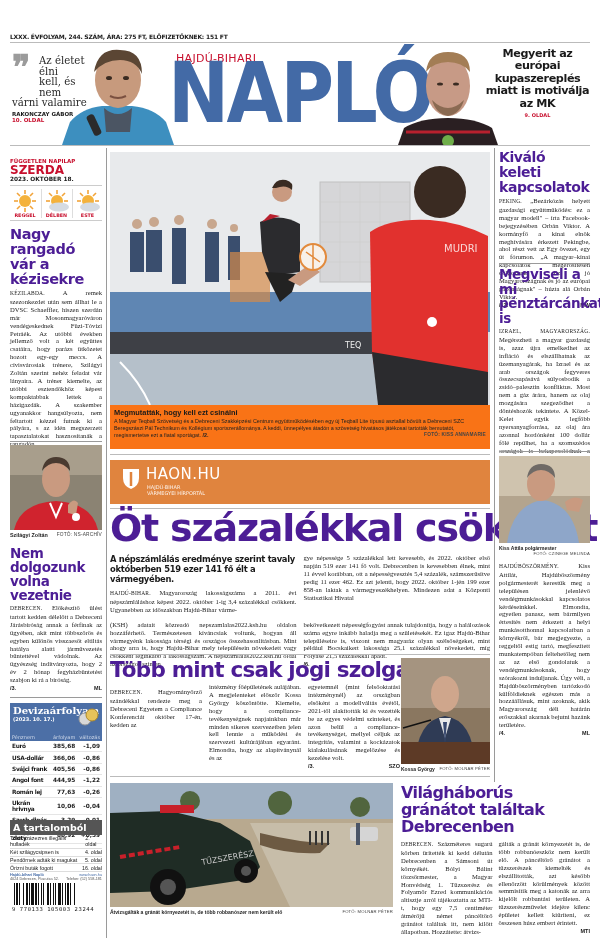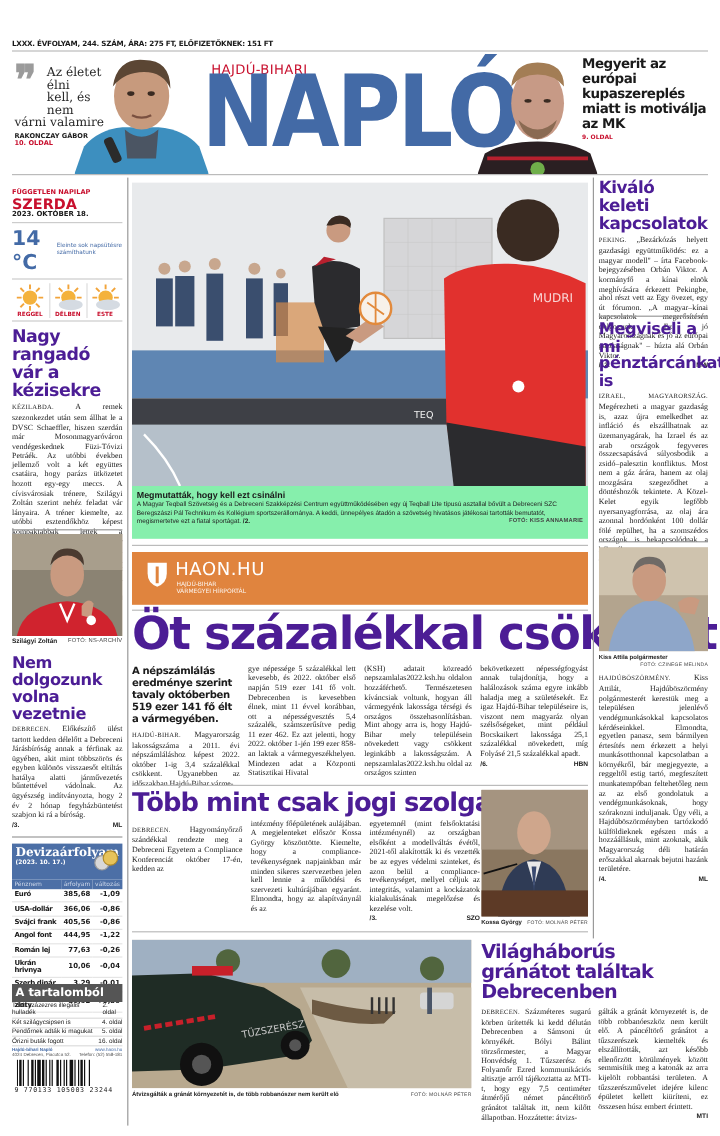--- a/index.html
+++ b/index.html
@@ -19,21 +19,21 @@
 
 #topline{left:10px;top:33px;font-family:"DejaVu Sans",sans-serif;font-weight:700;font-size:6px;letter-spacing:-.2px}
 #quote{left:12px;top:56px;width:88px}
 #quote .qmark{font-family:"DejaVu Serif",serif;font-size:34px;color:#9b9b9b;line-height:22px;position:absolute;left:0;top:0;font-weight:700}
 #quote .qtext{font-family:"DejaVu Serif",serif;font-size:10.2px;line-height:10.5px;color:#2a2a2a;padding-left:27px}
 #quote .qtext2{font-family:"DejaVu Serif",serif;font-size:10.2px;line-height:10.5px;color:#2a2a2a}
 #quote .qauthor{font-family:"DejaVu Sans",sans-serif;font-weight:700;font-size:5.5px;margin-top:2px}
 #quote .qpage{font-family:"DejaVu Sans",sans-serif;font-weight:700;font-size:5.5px;color:#c8102e}
 #brand-sub{left:176px;top:52px;font-family:"DejaVu Sans",sans-serif;font-size:11px;color:#c8102e;letter-spacing:.3px}
 #brand{left:168px;top:44px;font-family:"DejaVu Sans",sans-serif;font-weight:700;font-size:83px;color:#436aa6;letter-spacing:-3px;line-height:100px;transform:scaleX(.88);transform-origin:left}
-#right-teaser{right:10px;top:48px;width:105px;text-align:left}
+#right-teaser{right:10px;top:48px;width:105px;text-align:center}
 #right-teaser .t{font-family:"DejaVu Sans",sans-serif;font-weight:700;font-size:11.2px;line-height:12.4px;letter-spacing:-.4px}
 #right-teaser .p{font-family:"DejaVu Sans",sans-serif;font-weight:700;font-size:5px;color:#c8102e;margin-top:2px}
 
 #lc{left:10px;width:92px}
 .lc-label{font-family:"DejaVu Sans",sans-serif;font-weight:700;font-size:5.5px;color:#c8102e}
 .lc-day{font-family:"DejaVu Sans",sans-serif;font-weight:700;font-size:12px;color:#c8102e;line-height:12px}
 .lc-date{font-family:"DejaVu Sans",sans-serif;font-weight:700;font-size:5.8px}
 .temp{font-family:"DejaVu Sans",sans-serif;font-weight:700;font-size:17px;color:#436aa6}
 .forecast{font-family:"DejaVu Sans",sans-serif;font-size:4.8px;color:#436aa6;line-height:6px}
 .wx{display:flex;justify-content:space-between}
@@ -110,24 +110,20 @@
   <div class="t">Megyerit az európai kupaszereplés miatt is motiválja az MK</div>
   <div class="p">9. OLDAL</div>
 </div>
 
 <div class="rule" style="left:10px;top:145px;width:580px;background:#bbb"></div>
 
 <div class="abs" id="lc" style="top:158px">
   <div class="lc-label">FÜGGETLEN NAPILAP</div>
   <div class="lc-day">SZERDA</div>
   <div class="lc-date">2023. OKTÓBER 18.</div>
-  <div style="border-top:1px solid #ccc;margin-top:3px;padding-top:3px;display:flex;gap:6px;align-items:center">
-    <div class="temp">14 °C</div>
-    <div class="forecast">Eleinte sok napsütésre számíthatunk</div>
-  </div>
   <div class="wx" style="border-top:1px solid #ccc;margin-top:3px;padding-top:3px;border-bottom:1px solid #ccc;padding-bottom:2px">
     <div class="wx-cell">
       <div class="sun">
         <svg width="24" height="24" viewBox="0 0 24 24">
             <g stroke="#f2a43a" stroke-width="1.6">
               <line x1="12" y1="1" x2="12" y2="5"></line>
               <line x1="12" y1="19" x2="12" y2="23"></line>
               <line x1="1" y1="12" x2="5" y2="12"></line>
               <line x1="19" y1="12" x2="23" y2="12"></line>
               <line x1="4" y1="4" x2="7" y2="7"></line>
@@ -384,21 +380,21 @@
     <text x="235" y="196" font-family="DejaVu Sans" font-size="8" fill="#eee">TEQ</text>
     <rect x="0" y="202" width="270" height="51" fill="#b5c0ca"></rect>
     <path d="M10 210 Q30 230 40 253" stroke="#fff" stroke-width="2" fill="none"></path>
     <path d="M260 80 Q280 66 320 68 Q350 70 378 84 L378 253 L270 253 L262 200Z" fill="#e1312e"></path>
     <path d="M262 200 L378 220 L378 253 L268 253Z" fill="#2b2b2e"></path>
     <circle cx="330" cy="40" r="26" fill="#3a2b22"></circle>
     <text x="334" y="100" font-family="DejaVu Sans" font-size="10" fill="#fff" opacity=".8">MUDRI</text>
     <circle cx="322" cy="170" r="5" fill="#fff"></circle>
   </svg>
 </div>
-<div class="abs" style="left:110px;top:405px;width:380px;height:44px;background:#86efac;padding:3px 4px">
+<div class="abs" style="left:110px;top:405px;width:380px;height:44px;background:#f97316;padding:3px 4px">
   <div class="sans" style="font-weight:700;font-size:7.4px">Megmutatták, hogy kell ezt csinálni</div>
   <div class="cap" style="line-height:6.8px;margin-top:1px">
     <span>A Magyar Teqball Szövetség és a Debreceni Szakképzési Centrum együttműködésében egy új Teqball Lite típusú asztallal bővült a Debreceni SZC Beregszászi Pál Technikum és Kollégium sportszerállománya. A keddi, ünnepélyes átadón a szövetség hivatásos játékosai tartották bemutatót, megismertetve ezt a fiatal sportágat.</span>
     <span style="font-weight:700">/2.</span>
     <span class="credit" style="float:right;font-weight:700">FOTÓ: KISS ANNAMARIE</span>
   </div>
 </div>
 
 <div class="rule" style="left:110px;top:454px;width:380px;background:#bbb"></div>
 
@@ -413,21 +409,21 @@
       <div>HAJDÚ-BIHAR</div>
       <div>VÁRMEGYEI HÍRPORTÁL</div>
     </div>
   </div>
 </div>
 
 <div class="rule" style="left:110px;top:508px;width:380px;background:#bbb"></div>
 
 <div class="abs hl" id="mainhl">Öt százalékkal csökkent</div>
 
-<div class="abs cols" style="left:110px;top:554px;width:380px;grid-template-columns:repeat(4,1fr)">
+<div class="abs cols" style="left:110px;top:554px;width:380px;grid-template-columns:repeat(2,1fr)">
   <div>
     <div class="lead">A népszámlálás eredménye szerint tavaly októberben 519 ezer 141 fő élt a vármegyében.</div>
     <div class="body-text" style="margin-top:5px"><span class="kicker">HAJDÚ-BIHAR.</span> <span>Magyarország lakosságszáma a 2011. évi népszámláláshoz képest 2022. október 1-ig 3,4 százalékkal csökkent. Ugyanebben az időszakban Hajdú-Bihar várme-</span></div>
   </div>
   <div class="body-text">gye népessége 5 százalékkal lett kevesebb, és 2022. október első napján 519 ezer 141 fő volt. Debrecenben is kevesebben élnek, mint 11 évvel korábban, ott a népességvesztés 5,4 százalék, számszerűsítve pedig 11 ezer 462. Ez azt jelenti, hogy 2022. október 1-jén 199 ezer 858-an laktak a vármegyeszékhelyen. Mindezen adat a Központi Statisztikai Hivatal</div>
   <div class="body-text">(KSH) adatait közreadó nepszamlalas2022.ksh.hu oldalon hozzáférhető. Természetesen kíváncsiak voltunk, hogyan áll vármegyénk lakossága térségi és országos összehasonlításban. Mint ahogy arra is, hogy Hajdú-Bihar mely településein növekedett vagy csökkent leginkább a lakosságszám. A nepszamlalas2022.ksh.hu oldal az országos szinten</div>
   <div>
     <div class="body-text">bekövetkezett népességfogyást annak tulajdonítja, hogy a halálozások száma egyre inkább haladja meg a születésekét. Ez igaz Hajdú-Bihar településeire is, viszont nem magyaráz olyan szélsőségeket, mint például Bocskaikert lakossága 25,1 százalékkal növekedett, míg Folyásé 21,5 százalékkal apadt.</div>
     <div class="sig">
         <span>/6.</span>

